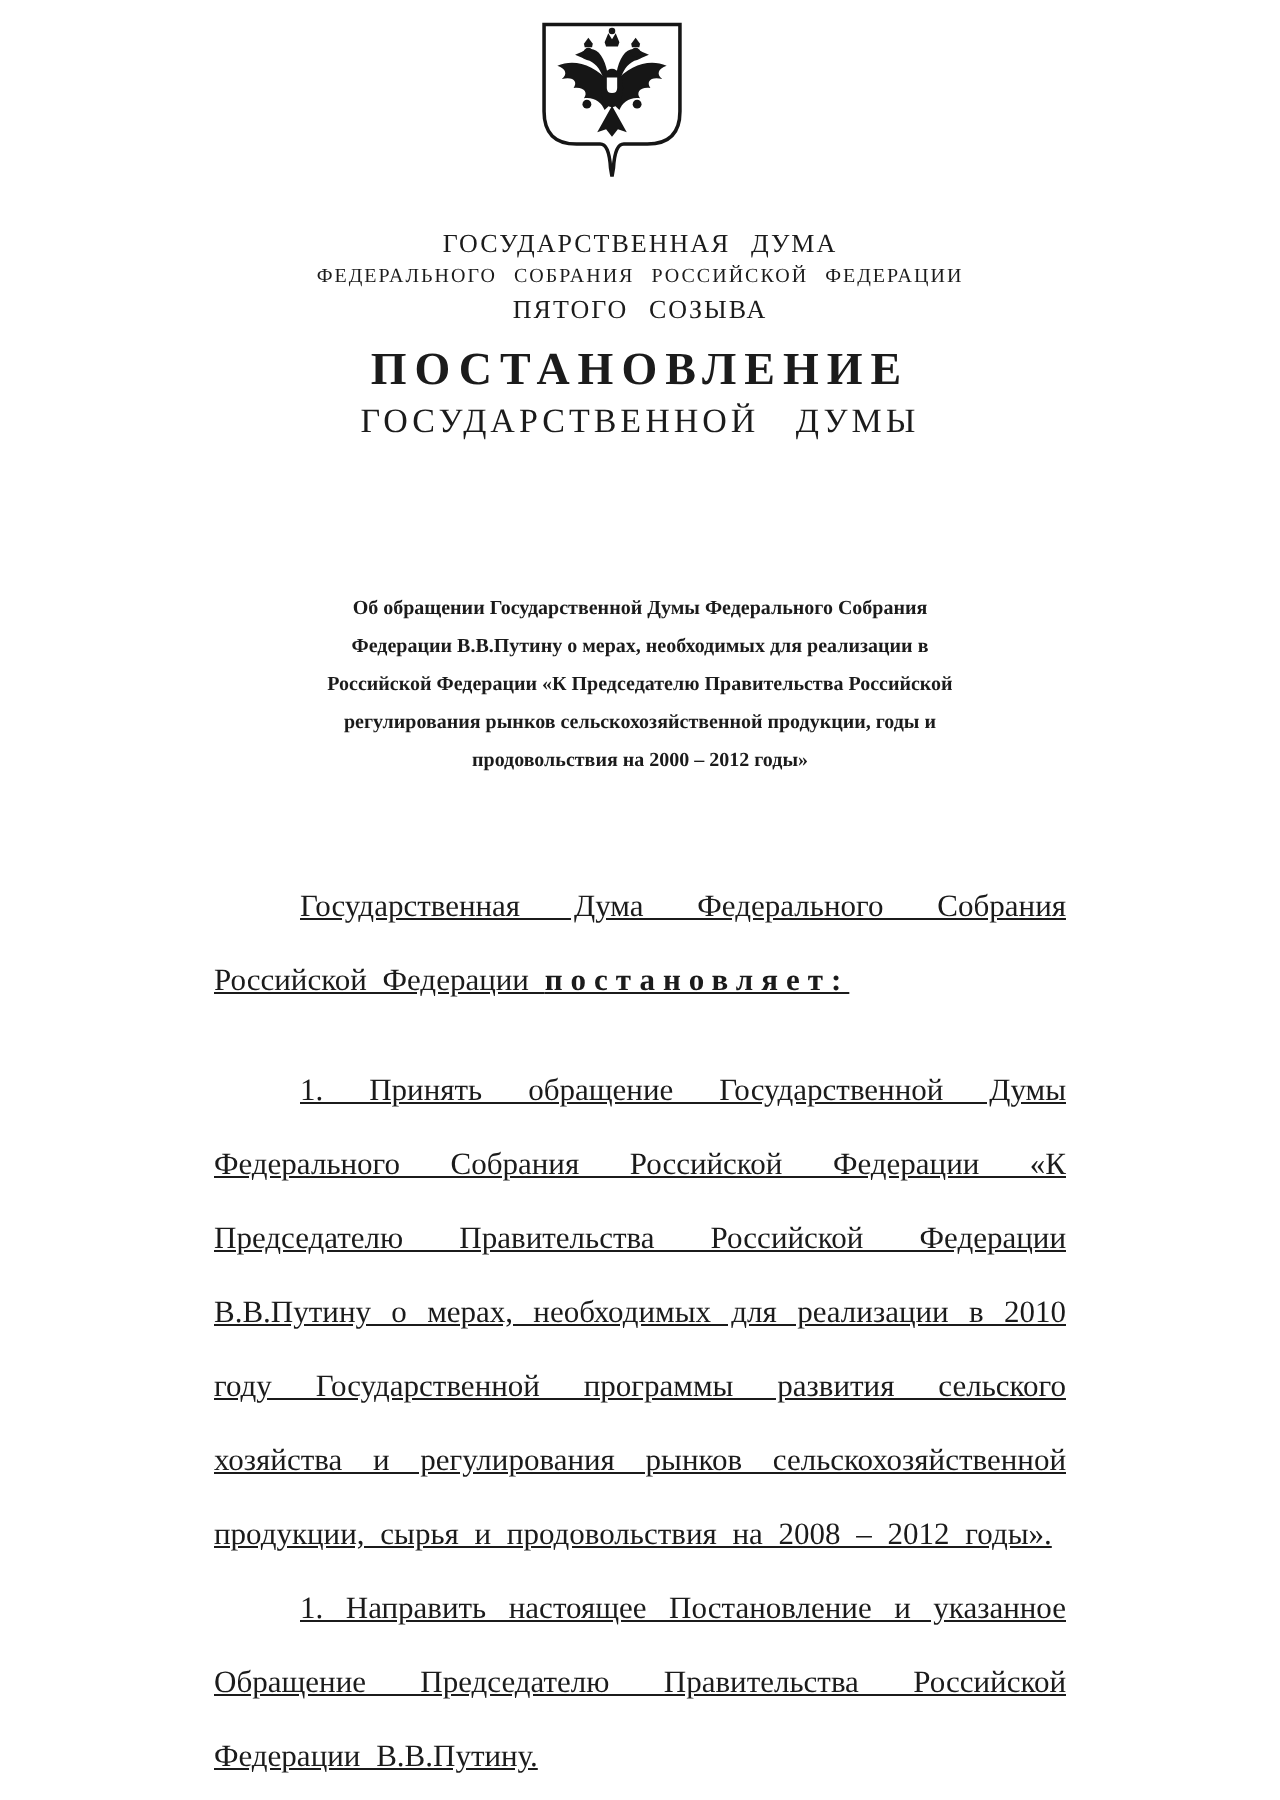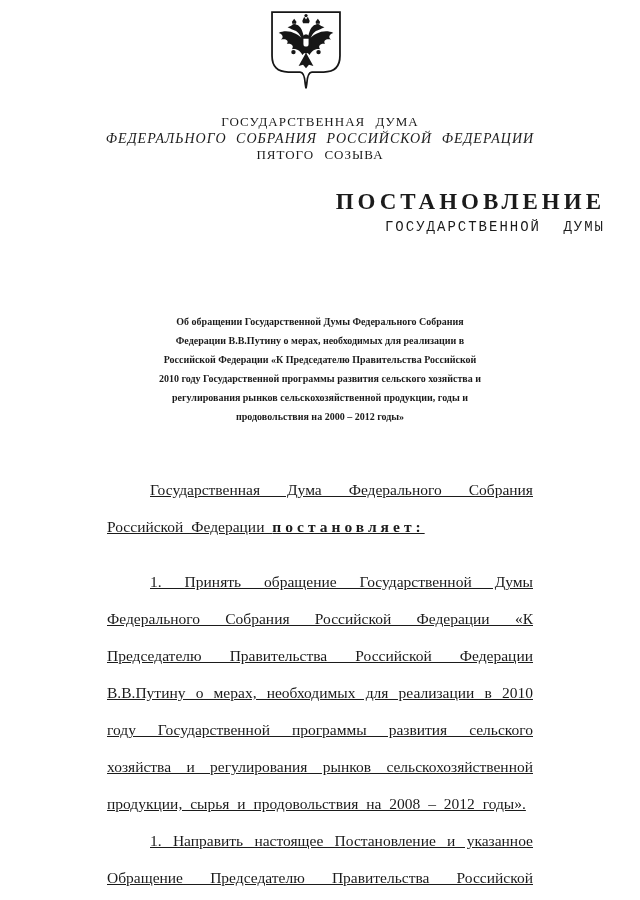--- a/index.html
+++ b/index.html
@@ -19,29 +19,29 @@
     width: 74px;
     height: 96px;
     margin: 10px auto 0;
     position: relative;
     left: -14px;
   }
   .emblem svg { display: block; width: 100%; height: 100%; }
 
   .org-header { margin-top: 8px; text-align: center; letter-spacing: 1px; }
   .org-line-small { font-size: 13px; line-height: 16px; word-spacing: 6px; }
-  .org-line-large { font-size: 14px; line-height: 17px; word-spacing: 5px; font-style: italic; }
+  .org-line-large { font-size: 10px; line-height: 17px; word-spacing: 5px; }
 
-  .doc-title { margin-top: 25px; text-align: right; }
+  .doc-title { margin-top: 8px; text-align: center; }
   .title-main {
     font-size: 23px; font-weight: bold;
     letter-spacing: 4px; line-height: 27px;
   }
   .title-sub {
-    font-size: 14px; letter-spacing: 2px; word-spacing: 12px; line-height: 25px; font-family: Liberation Mono, monospace;
+    font-size: 17px; letter-spacing: 2px; word-spacing: 12px; line-height: 25px;
   }
 
   .subject {
     margin: 72px 56px 0;
     text-align: center;
     font-weight: bold;
     font-size: 10px;
     line-height: 19px;
   }
 
@@ -107,21 +107,20 @@
 
   <div class="doc-title">
     <div class="title-main">ПОСТАНОВЛЕНИЕ</div>
     <div class="title-sub">ГОСУДАРСТВЕННОЙ ДУМЫ</div>
   </div>
 
   <div class="subject">
     <div>Об обращении Государственной Думы Федерального Собрания</div>
     <div>Федерации В.В.Путину о мерах, необходимых для реализации в</div>
     <div>Российской Федерации «К Председателю Правительства Российской</div>
-    <div>2010 году Государственной программы развития сельского хозяйства и</div>
     <div>регулирования рынков сельскохозяйственной продукции, годы и</div>
     <div>продовольствия на 2000 – 2012 годы»</div>
   </div>
 
   <div class="body-text">
     <p class="para intro"><span>Государственная Дума Федерального Собрания Российской Федерации </span><span class="resolve-word">постановляет:</span></p>
     <p class="para item-1">1. Принять обращение Государственной Думы Федерального Собрания Российской Федерации «К Председателю Правительства Российской Федерации В.В.Путину о мерах, необходимых для реализации в 2010 году Государственной программы развития сельского хозяйства и регулирования рынков сельскохозяйственной продукции, сырья и продовольствия на 2008 – 2012 годы».</p>
     <p class="para item-2">1. Направить настоящее Постановление и указанное Обращение Председателю Правительства Российской Федерации В.В.Путину.</p>
   </div>
 

